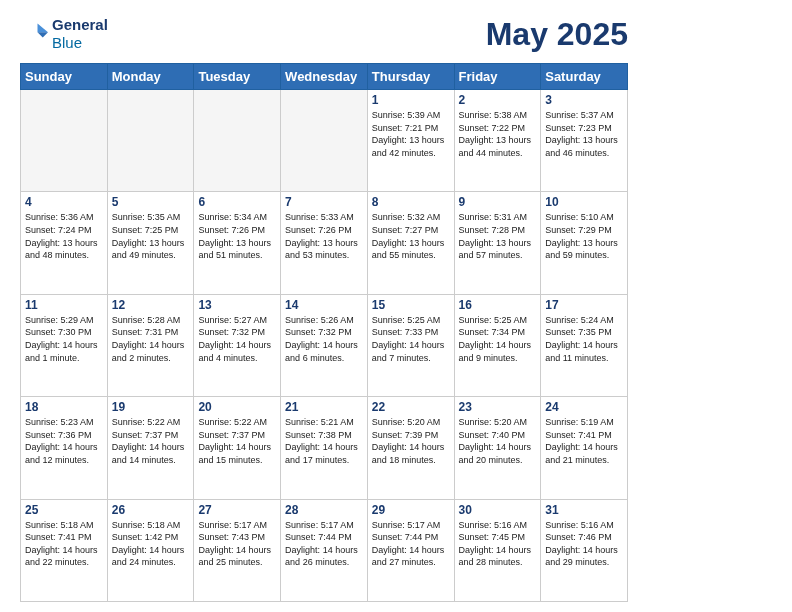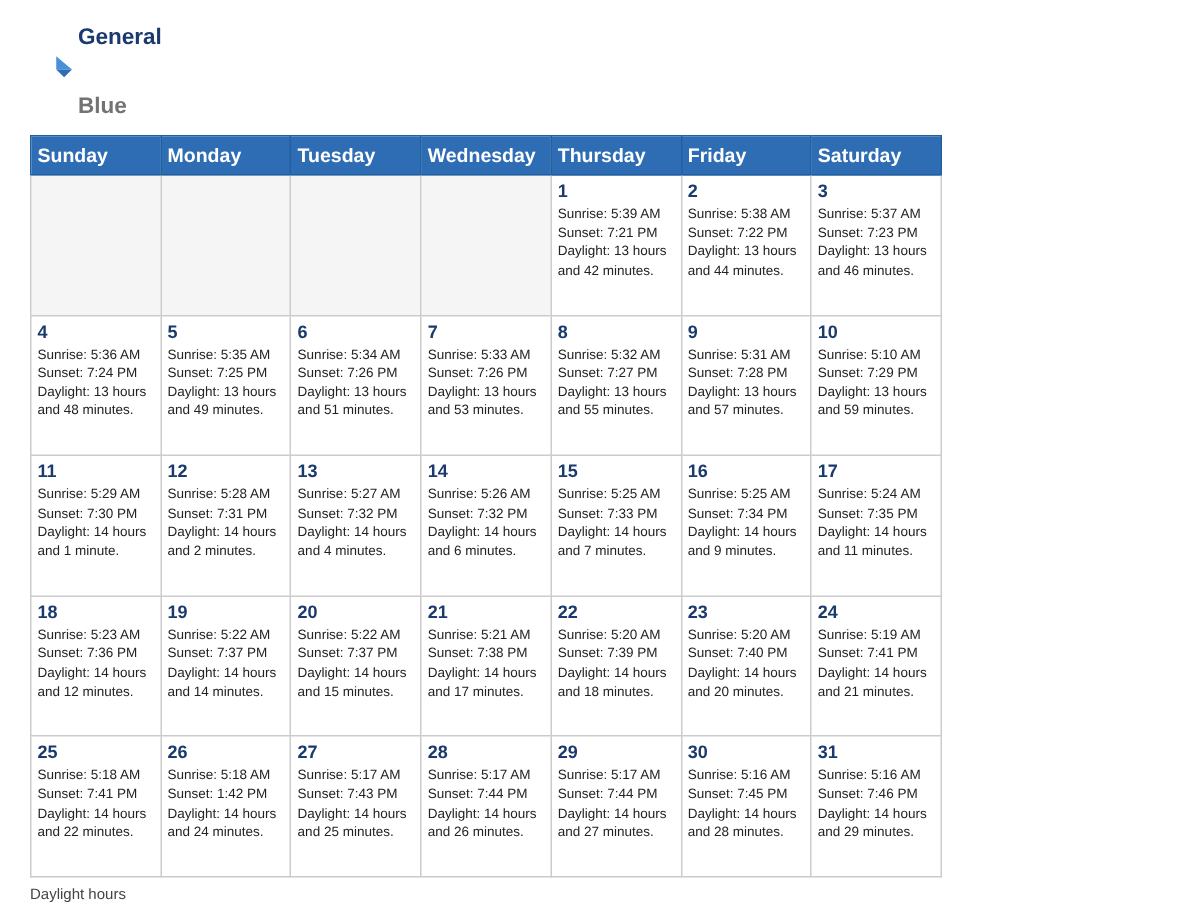--- a/index.html
+++ b/index.html
@@ -95,24 +95,25 @@
 
 <div class="page">
   <div class="header">
     <div class="logo">
       <svg class="logo-icon" viewBox="0 0 32 32">
         <polygon points="20,4 32,14 20,14" fill="#4a90d9"></polygon>
         <polygon points="20,14 32,14 26,20" fill="#2e6db4"></polygon>
       </svg>
       <div>
         <div style="font-size:15px;font-weight:bold;color:#1a3a6e;line-height:1.2;">General</div>
-        <div style="font-size:15px;font-weight:bold;color:#737373;line-height:1.2;margin-top:28px;">Blue</div>
+        <div style="font-size:15px;font-weight:normal;color:#0369a1;line-height:1.2;">Blue</div>
       </div>
     </div>
     <div class="title-block">
+      <div class="main-title">May 2025</div>
     </div>
   </div>
 
   <table class="calendar">
     <thead>
       <tr>
         <th>Sunday</th>
         <th>Monday</th>
         <th>Tuesday</th>
         <th>Wednesday</th>
@@ -349,16 +350,13 @@
             <div class="day-num">31</div>
             <div class="day-info">Sunrise: 5:16 AM
 Sunset: 7:46 PM
 Daylight: 14 hours
 and 29 minutes.</div>
           </td>
         </tr>
       </tbody>
   </table>
 
-  <div class="footer">
-    <span>Daylight hours</span>
-  </div>
 </div>
 
 </body></html>

